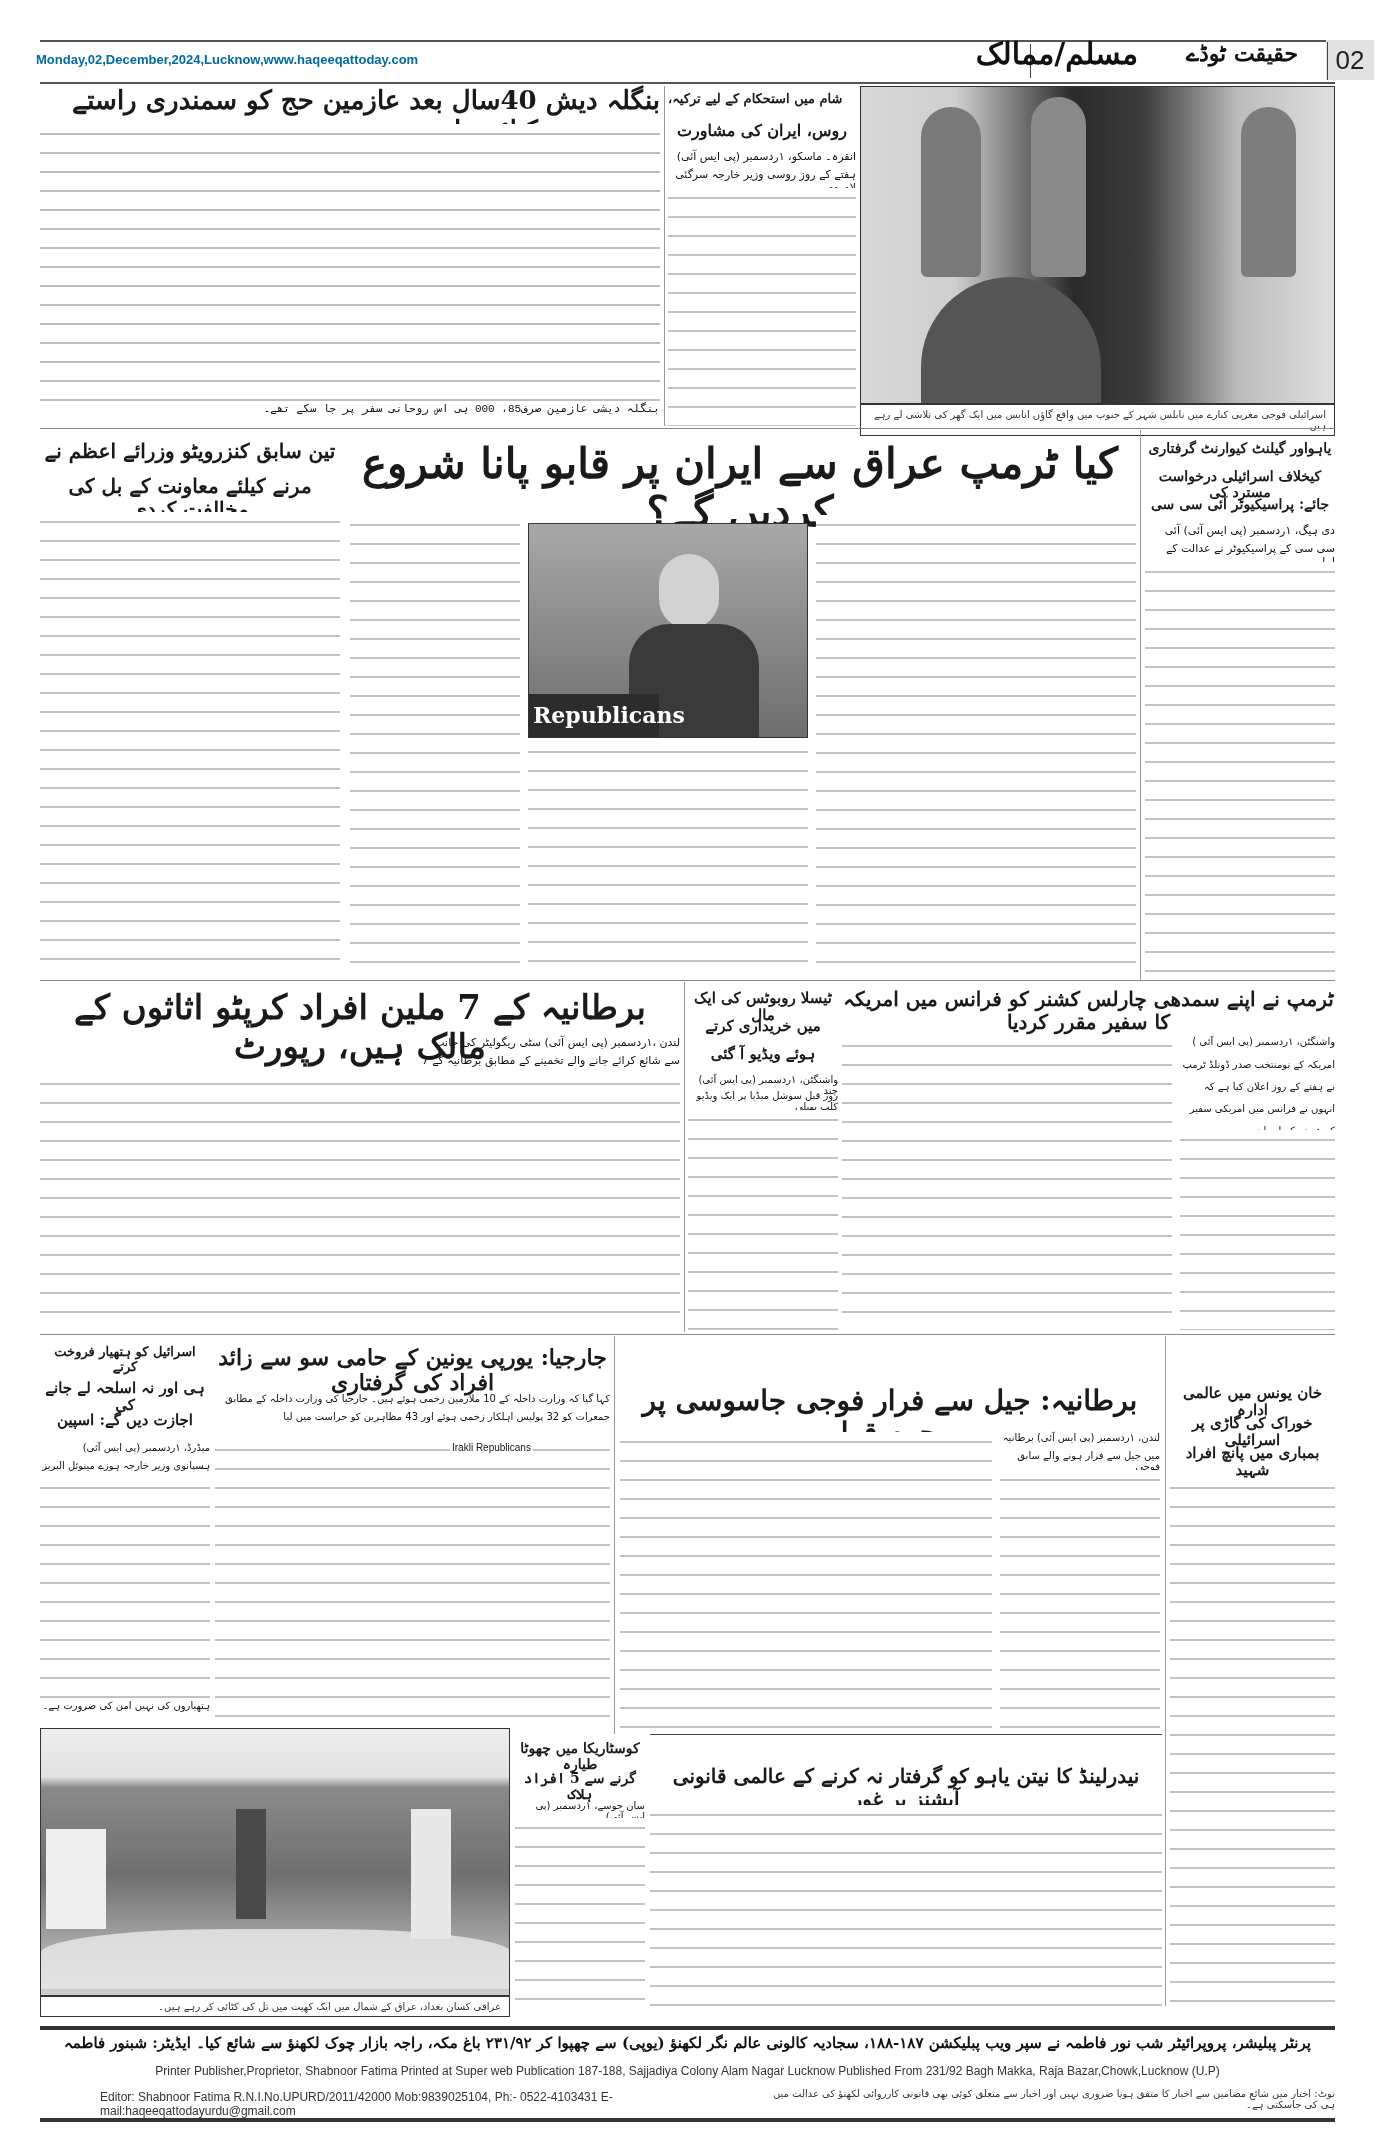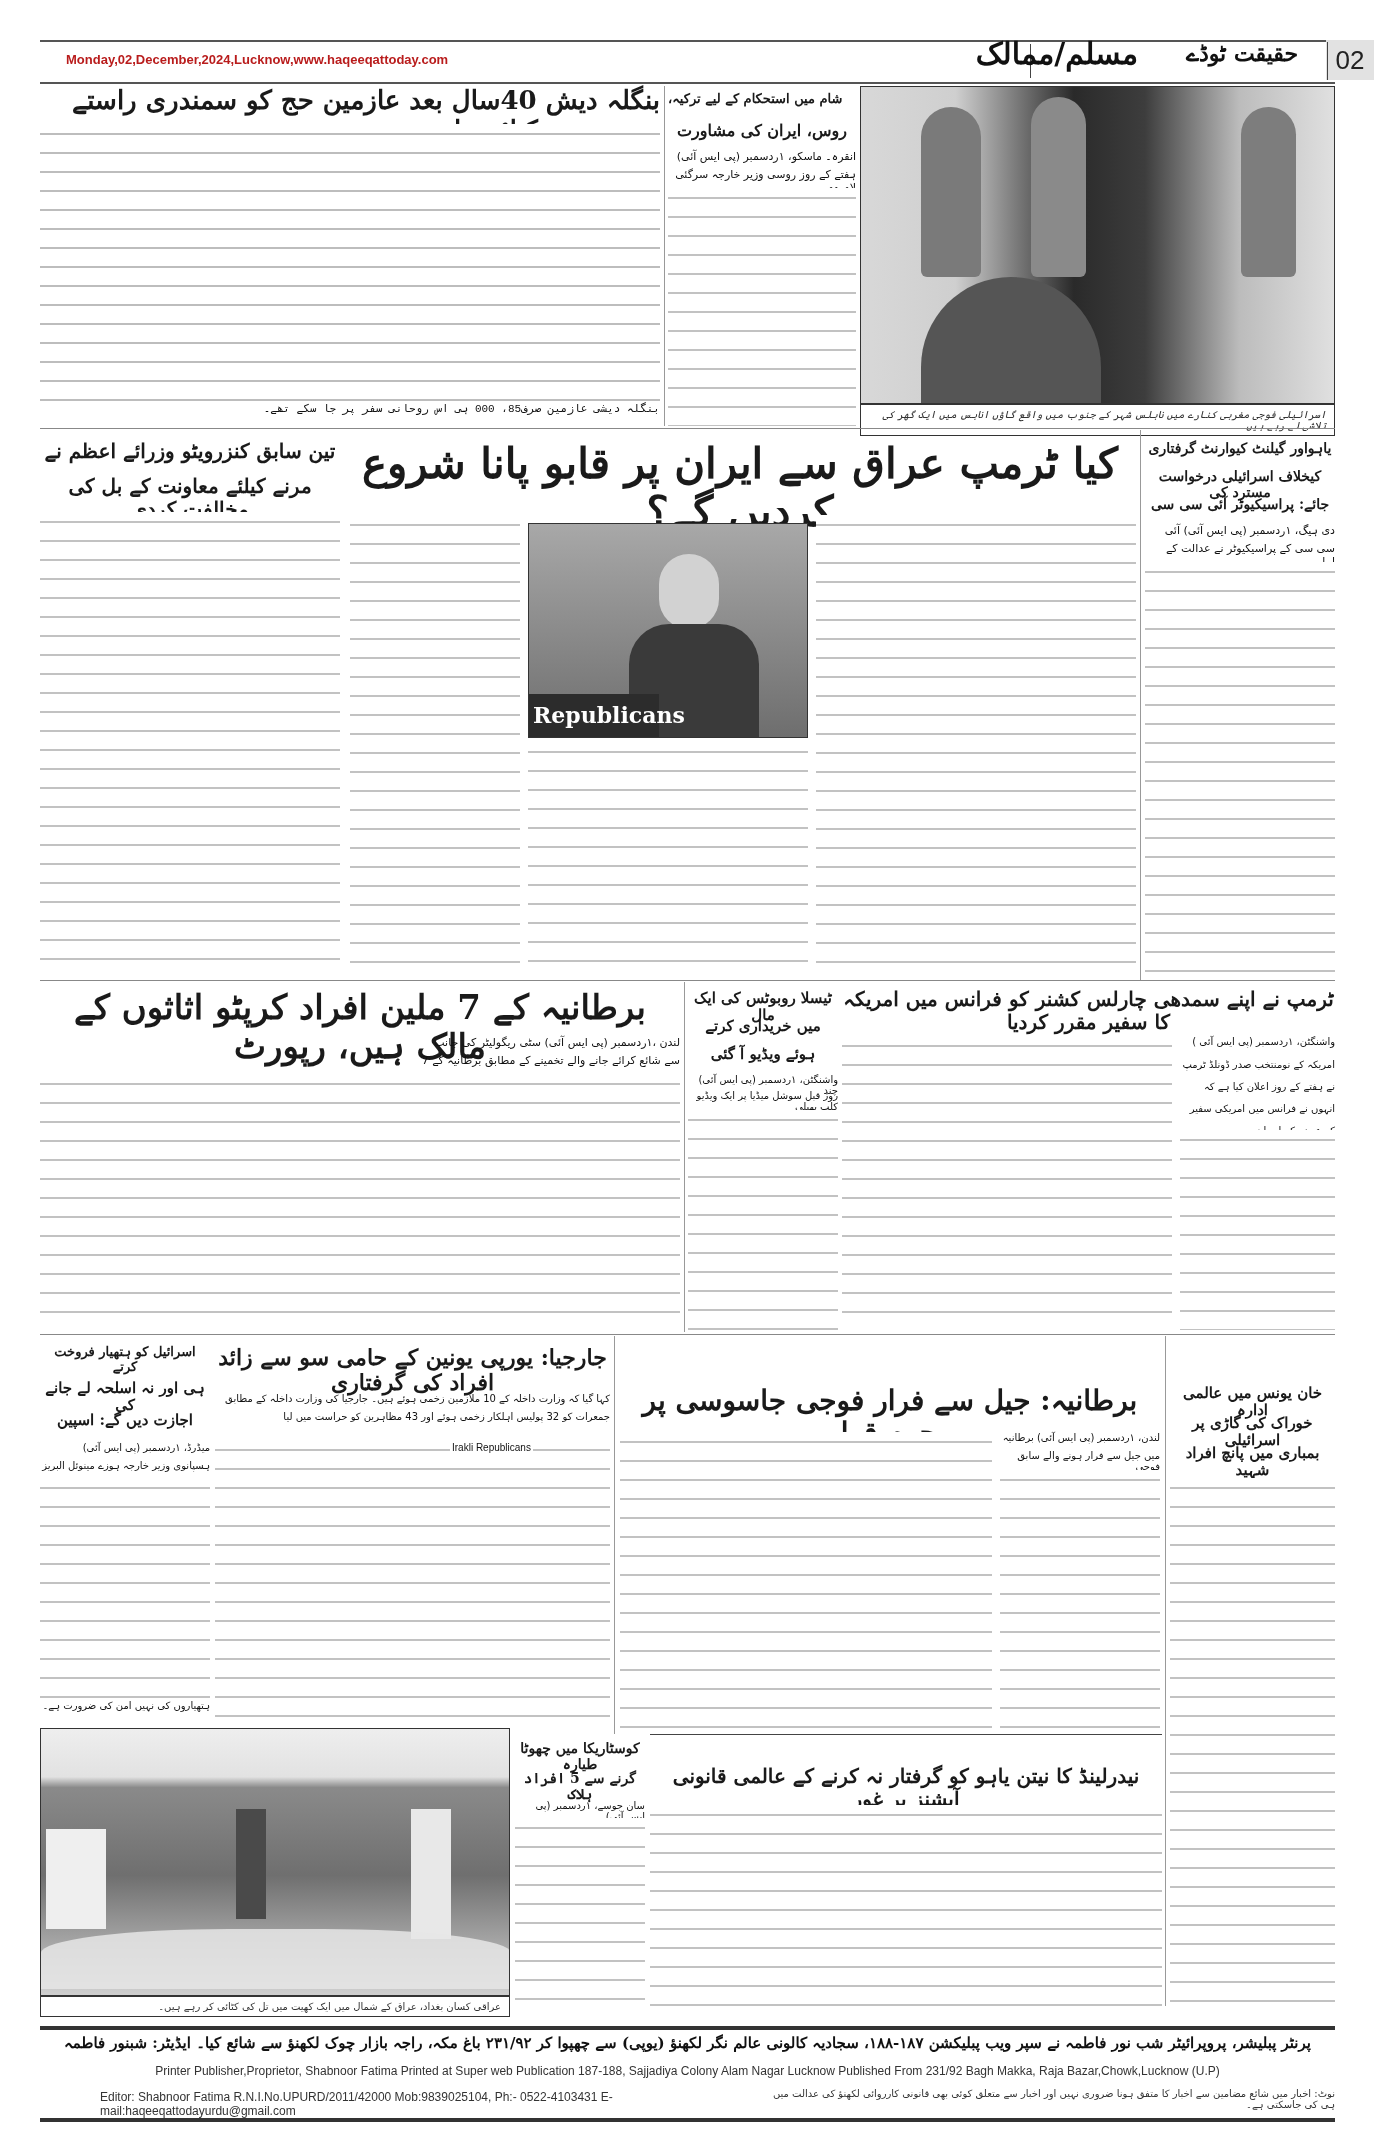--- a/index.html
+++ b/index.html
@@ -1,21 +1,21 @@
 <!DOCTYPE html>
 <html><head>
 <meta charset="utf-8">
 <style>
   * { box-sizing: border-box; margin: 0; padding: 0; }
   html, body { width: 1378px; height: 2142px; background: #ffffff; overflow: hidden; }
   body { position: relative; font-family: "DejaVu Sans", sans-serif; color: #111; }
   .abs { position: absolute; }
   .rtl { direction: rtl; text-align: right; }
   .rule { position: absolute; background: #555; }
-  .masthead-date { left: 66px; top: 52px; font-family: "Liberation Sans", sans-serif; font-weight: bold; font-size: 13px; color: #b91c1c; }
+  .masthead-date { left: 36px; top: 52px; font-family: "Liberation Sans", sans-serif; font-weight: bold; font-size: 13px; color: #0369a1; }
   .page-num { right: 4px; top: 40px; width: 48px; height: 40px; background: #e2e2e2; font-family: "Liberation Sans", sans-serif; font-size: 26px; display:flex; align-items:center; justify-content:center; color:#222; }
   .brand { right: 80px; top: 40px; font-size: 22px; font-weight: bold; font-family: "DejaVu Serif", serif; }
   .section { right: 240px; top: 36px; font-size: 30px; font-weight: bold; font-family: "DejaVu Serif", serif; }
   .vsep { position:absolute; width:1px; background:#444; }
   .head { font-family: "DejaVu Serif", serif; font-weight: bold; color: #1a1a1a; line-height: 1.15; }
   .body-col { font-size: 11px; line-height: 19px; color: #222; direction: rtl; text-align: justify; overflow: hidden; }
   .photo { position: absolute; overflow: hidden; border: 1px solid #333; }
   .caption { position: absolute; font-size: 10px; color: #333; direction: rtl; text-align: right; padding: 4px 8px; border: 1px solid #333; background: #fff; }
   .col-line { position: absolute; width: 1px; background: #999; }
   .footer-urdu { font-family: "DejaVu Serif", serif; font-weight: bold; font-size: 15px; }
@@ -43,21 +43,21 @@
 <div class="abs rtl" style="left:668px; top:150px; width:188px; font-size:11px;">انقرہ۔ ماسکو، ۱ردسمبر (پی ایس آئی)</div>
 <div class="abs rtl" style="left:668px; top:168px; width:188px; font-size:11px;">ہفتے کے روز روسی وزیر خارجہ سرگئی لاوروو</div>
 <div class="abs" style="left:668px; top:188px; width:188px; height:238px; background:repeating-linear-gradient(to bottom,#fff 0 9px,#c2c2c2 9px 11px,#fff 11px 19px);"></div>
 
 <div class="photo" style="left:860px; top:86px; width:475px; height:318px; background:linear-gradient(90deg,#d8d8d8 0%,#cfcfcf 20%,#2a2a2a 45%,#3d3d3d 60%,#bcbcbc 80%,#e0e0e0 100%);">
   <div style="position:absolute; left:60px; top:20px; width:60px; height:170px; background:#7a7a7a; border-radius:30px 30px 6px 6px;"></div>
   <div style="position:absolute; left:170px; top:10px; width:55px; height:180px; background:#8a8a8a; border-radius:28px 28px 6px 6px;"></div>
   <div style="position:absolute; left:380px; top:20px; width:55px; height:170px; background:#7d7d7d; border-radius:28px 28px 6px 6px;"></div>
   <div style="position:absolute; left:60px; top:190px; width:180px; height:140px; background:#555; border-radius:90px 90px 0 0;"></div>
 </div>
-<div class="caption" style="left:860px; top:404px; width:475px;font-style:italic;">اسرائیلی فوجی مغربی کنارے میں نابلس شہر کے جنوب میں واقع گاؤں انابس میں ایک گھر کی تلاشی لے رہے ہیں۔</div>
+<div class="caption" style="left:860px; top:404px; width:475px;">اسرائیلی فوجی مغربی کنارے میں نابلس شہر کے جنوب میں واقع گاؤں انابس میں ایک گھر کی تلاشی لے رہے ہیں۔</div>
 
 <div class="rule" style="left:40px; top:428px; width:1295px; height:1px; background:#888;"></div>
 
 <div class="abs head rtl" style="left:40px; top:440px; width:300px; font-size:20px; text-align:center;">تین سابق کنزرویٹو وزرائے اعظم نے</div>
 <div class="abs head rtl" style="left:40px; top:475px; width:300px; font-size:20px; text-align:center;">مرنے کیلئے معاونت کے بل کی مخالفت کردی</div>
 <div class="abs" style="left:40px; top:512px; width:300px; height:465px; background:repeating-linear-gradient(to bottom,#fff 0 9px,#c2c2c2 9px 11px,#fff 11px 19px);"></div>
 
 <div class="abs head rtl" style="left:350px; top:440px; width:780px; font-size:42px; text-align:center;">کیا ٹرمپ عراق سے ایران پر قابو پانا شروع کردیں گے؟</div>
 <div class="abs" style="left:350px; top:515px; width:170px; height:462px; background:repeating-linear-gradient(to bottom,#fff 0 9px,#c2c2c2 9px 11px,#fff 11px 19px);"></div>
 <div class="photo" style="left:528px; top:523px; width:280px; height:215px; background:linear-gradient(180deg,#a8a8a8,#6e6e6e);text-align:right;">

